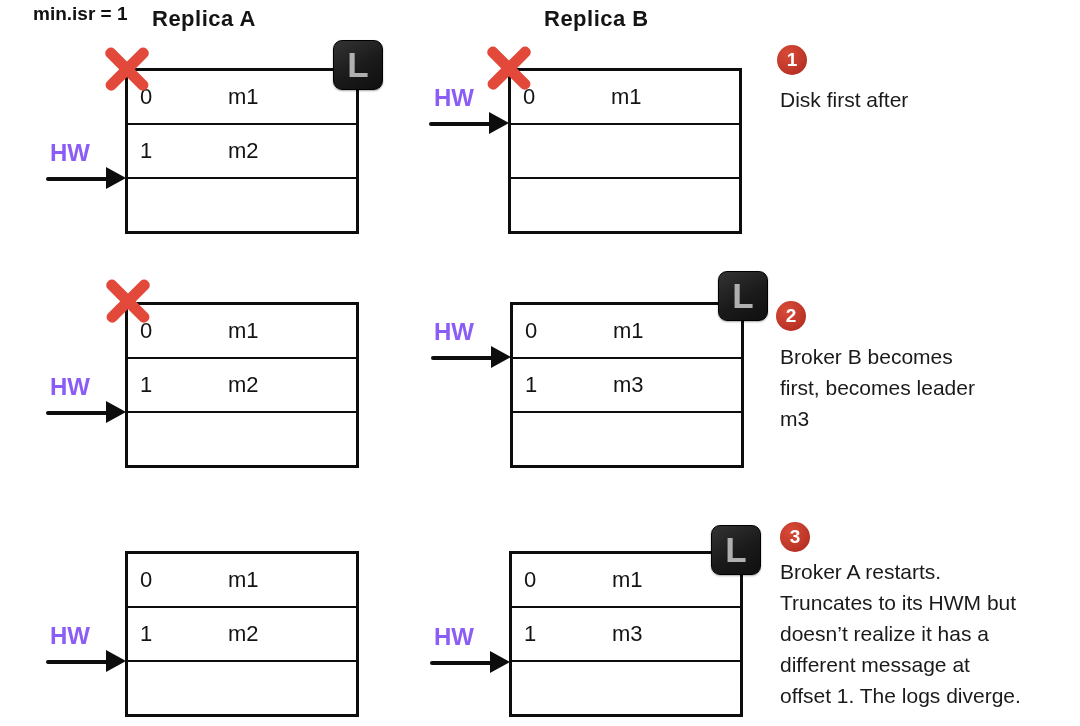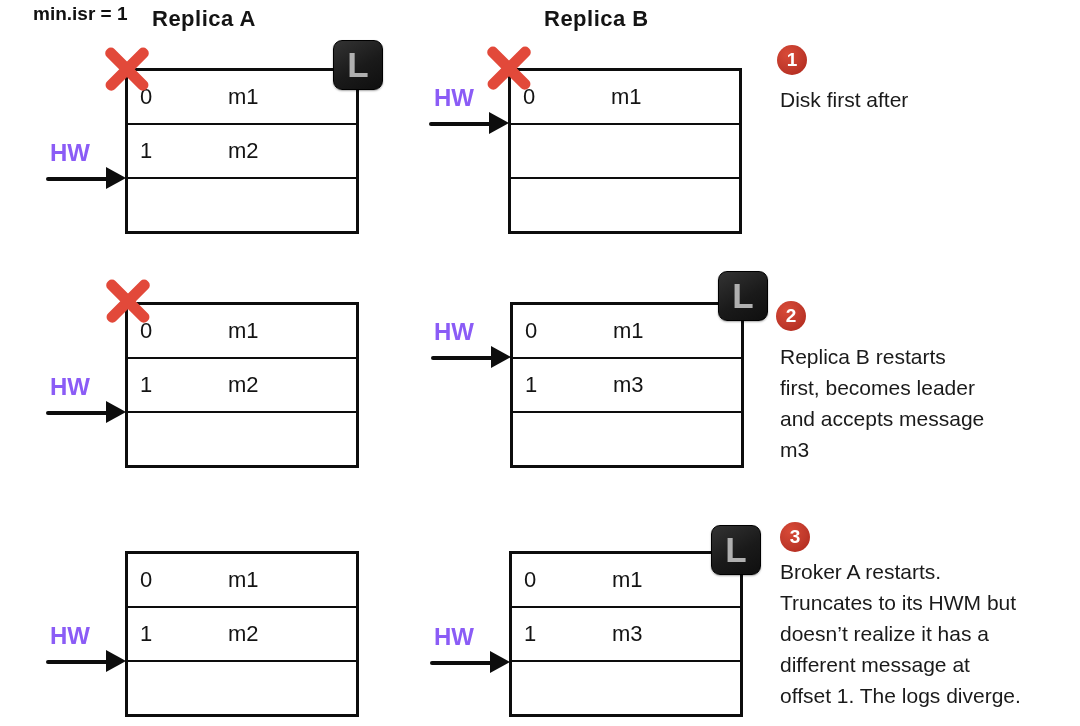--- a/index.html
+++ b/index.html
@@ -136,23 +136,22 @@
   </div>
   <div class="leader-badge" style="left:718px; top:271px;">L</div>
   <div class="hw-label" style="left:434px; top:318px;">HW</div>
   <div class="hw-arrow" style="left:431px; top:346px;">
       <span class="shaft"></span>
       <span class="head"></span>
     </div>
 
   <div class="step-badge" style="left:776px; top:301px;">2</div>
   <div class="note" style="left:780px; top:341px;">
-    <div class="note-line">Replica B restarts</div>
+    <div class="note-line">Broker B becomes</div>
     <div class="note-line">first, becomes leader</div>
-    <div class="note-line">and accepts message</div>
     <div class="note-line">m3</div>
   </div>
 
   <div class="log-table" style="left:125px; top:551px;">
     <div class="log-row">
       <span class="cell offset">0</span>
       <span class="cell msg">m1</span>
     </div>
     <div class="log-row">
       <span class="cell offset">1</span>

